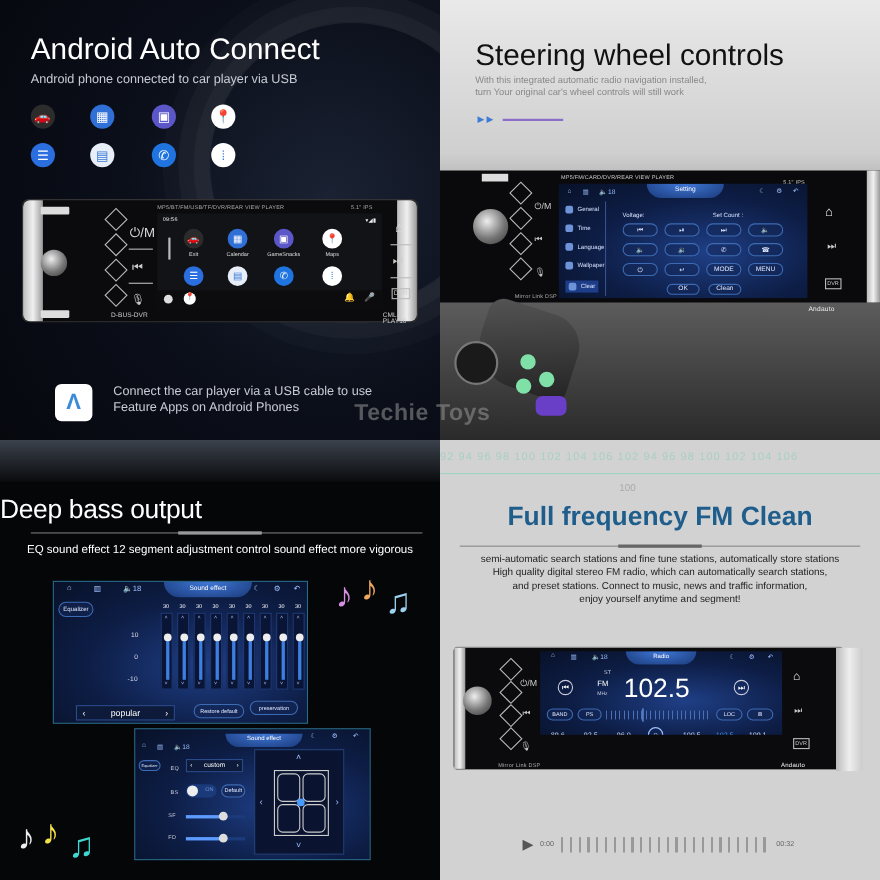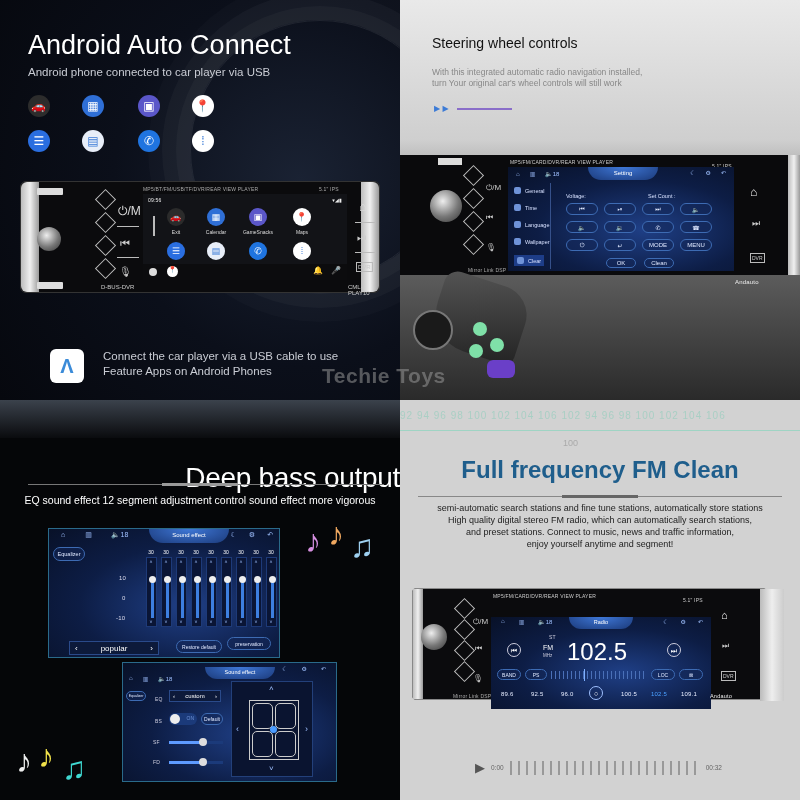--- a/index.html
+++ b/index.html
@@ -107,21 +107,21 @@
   <div style="position:absolute;left:50px;top:349px;width:34px;height:34px;border-radius:6px;background:#fff;display:flex;align-items:center;justify-content:center">
     <span style="color:#3b8bd8;font-size:20px;font-weight:bold">Λ</span>
   </div>
   <div style="position:absolute;left:103px;top:349px;font-size:11.5px;color:#c9ccd4;line-height:15px">
     <div>Connect the car player via a USB cable to use</div>
     <div>Feature Apps on Android Phones</div>
   </div>
 </div>
 
 <div class="q" id="q2">
-  <div class="h1" style="left:32px;top:35px;font-size:14px;color:#111">Steering wheel controls</div>
+  <div class="h1" style="left:32px;top:35px;font-size:27px;color:#111">Steering wheel controls</div>
   <div style="position:absolute;left:32px;top:67px;font-size:8.5px;color:#888;line-height:11px">
     <div>With this integrated automatic radio navigation installed,</div>
     <div>turn Your original car's wheel controls will still work</div>
   </div>
   <div style="position:absolute;left:34px;top:104px;font-size:8px;color:#3c7bd6">▶ ▶</div>
   <div style="position:absolute;left:57px;top:108px;width:55px;height:2px;background:#8a6ec9"></div>
 
   <div class="unit" style="left:0;top:155px;width:400px;height:120px;background:#0a0a0c;border:none">
     <div class="end" style="right:0;width:12px"></div>
     <div class="knob" style="left:30px;top:35px;width:32px;height:32px"></div>
@@ -203,21 +203,21 @@
     <div style="position:absolute;left:8px;top:30px;width:40px;height:40px;border-radius:50%;background:#1a1a1a;border:2px solid #777"></div>
     <div style="position:absolute;left:68px;top:42px;width:14px;height:14px;border-radius:50%;background:#7fe0a8"></div>
     <div style="position:absolute;left:64px;top:64px;width:14px;height:14px;border-radius:50%;background:#7fe0a8"></div>
     <div style="position:absolute;left:85px;top:58px;width:14px;height:14px;border-radius:50%;background:#7fe0a8"></div>
     <div style="position:absolute;left:82px;top:80px;width:28px;height:18px;border-radius:6px;background:#6a3fc8"></div>
   </div>
 </div>
 
 <div class="q" id="q3">
   <div style="position:absolute;left:0;top:0;width:400px;height:38px;background:linear-gradient(180deg,#3b424c,#0a0b0e)"></div>
-  <div class="h1" style="left:0;right:0;top:62px;text-align:right;font-size:28px;font-family:'Liberation Sans',sans-serif;letter-spacing:-.3px">Deep bass output</div>
+  <div class="h1" style="left:0;right:0;top:50px;text-align:left;font-size:24px;font-family:'Liberation Sans',sans-serif;letter-spacing:-.3px">Deep bass output</div>
   <div style="position:absolute;left:28px;top:84px;width:356px;height:1px;background:#777"></div>
   <div style="position:absolute;left:162px;top:83px;width:76px;height:3px;background:#999"></div>
   <div style="position:absolute;left:0;right:0;top:92px;text-align:center;font-size:10.5px;color:#fff;line-height:16px">
     <div>EQ sound effect 12 segment adjustment control sound effect more vigorous</div>
   </div>
 
   <div class="screen blue-scr" style="left:48px;top:128px;width:232px;height:130px;border:1px solid #2a6a8a">
     <div style="position:absolute;left:12px;top:2px;font-size:7px;color:#9fc0ff;display:flex;gap:20px">
       <span>⌂</span>
       <span>▥</span>
@@ -410,21 +410,21 @@
     <div class="diam" style="left:44px;top:33px"></div>
     <div class="diam" style="left:44px;top:54px"></div>
     <div class="diam" style="left:44px;top:75px"></div>
     <div class="side-txt" style="left:60px;top:28px;font-size:8px">⏻/M</div>
     <div class="side-txt" style="left:62px;top:55px;font-size:8px">⏮</div>
     <div class="side-txt" style="left:60px;top:85px;font-size:8px">🎙</div>
     <div class="tiny" style="left:40px;top:104px">Mirror Link  DSP</div>
     <div class="tiny" style="left:80px;top:4px;color:#ccc">MP5/FM/CARD/DVR/REAR VIEW PLAYER</div>
     <div class="tiny" style="left:270px;top:8px;color:#ccc">5.1" IPS</div>
 
-    <div class="screen blue-scr" style="left:78px;top:28px;width:220px;height:92px">
+    <div class="screen blue-scr" style="left:78px;top:3px;width:220px;height:76px">
       <div style="position:absolute;left:10px;top:1px;font-size:6px;color:#9fc0ff;display:flex;gap:14px">
         <span>⌂</span>
         <span>▥</span>
         <span>🔈<span>18</span></span>
       </div>
       <div style="position:absolute;left:78px;top:0;width:64px;height:12px;border-radius:0 0 30px 30px;background:radial-gradient(ellipse at 50% 0,#3f78d8,#1b3a7a);font-size:5.5px;color:#fff;text-align:center;line-height:11px">Radio</div>
       <div style="position:absolute;right:8px;top:1px;font-size:6px;color:#9fc0ff;display:flex;gap:12px">
         <span>☾</span>
         <span>⚙</span>
         <span>↶</span>

